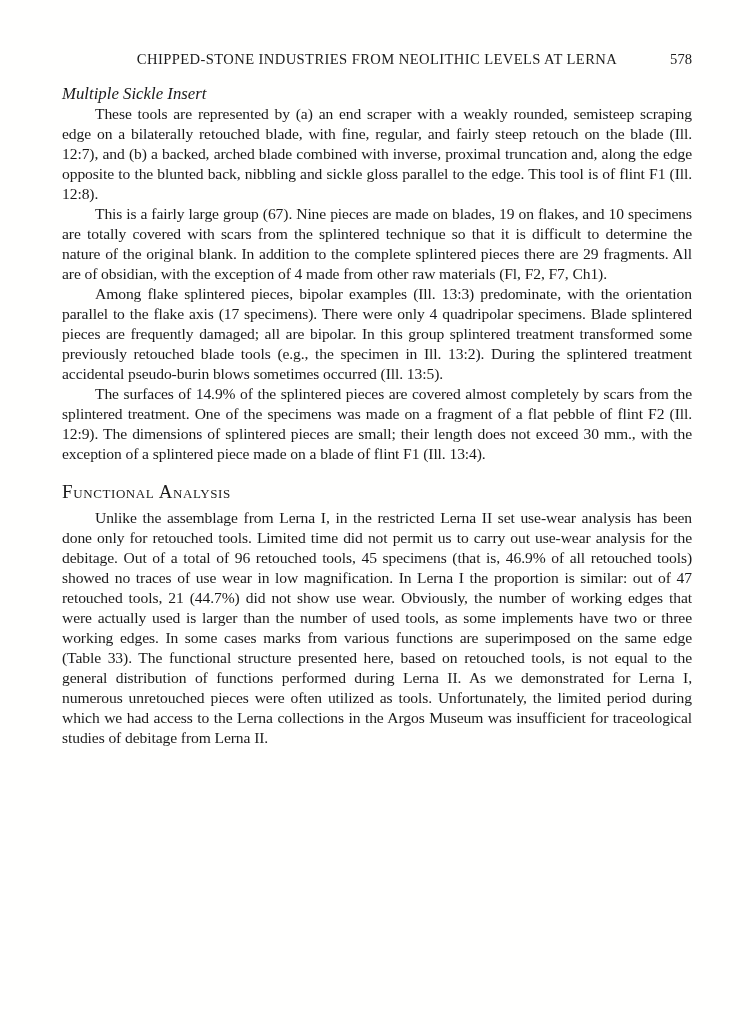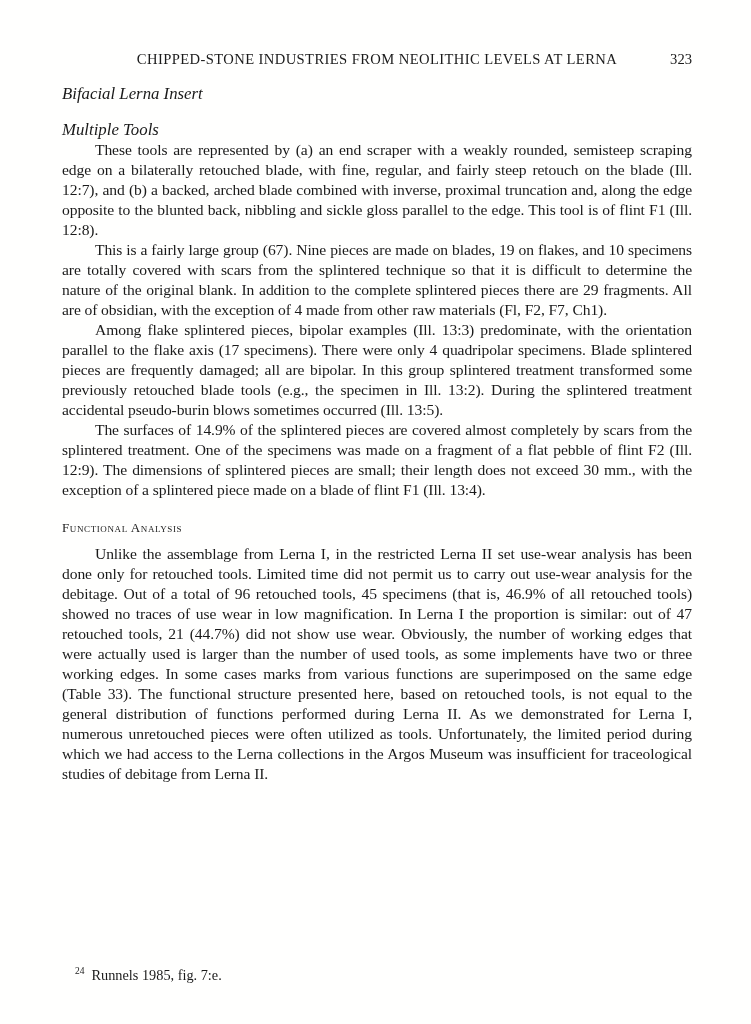--- a/index.html
+++ b/index.html
@@ -38,21 +38,21 @@
     letter-spacing: 0;
   }
   h2.subhead {
     font-size: 16.8px;
     font-weight: normal;
     font-style: italic;
     line-height: 20px;
     margin: 16px 0 0 0;
   }
   h2.subhead-major {
-    font-size: 13px;
+    font-size: 19px;
     font-weight: normal;
     font-style: normal;
     font-variant: small-caps;
     letter-spacing: 0.6px;
     line-height: 20px;
     margin: 18px 0 6px 0;
   }
   p.body {
     font-size: 15.6px;
     line-height: 20px;
@@ -85,33 +85,29 @@
   }
 </style>
 </head>
 <body>
 
 <div class="page">
   <div class="content">
 
     <div class="running-head">
       <span class="rh-title">CHIPPED-STONE INDUSTRIES FROM NEOLITHIC LEVELS AT LERNA</span>
-      <span class="rh-page">323</span>
+      <span class="rh-page">578</span>
     </div>
 
-    <h2 class="subhead">Bifacial Lerna Insert</h2>
+    <h2 class="subhead">Multiple Sickle Insert</h2>
 
-    <h2 class="subhead">Multiple Tools</h2>
     <p class="body"><span>These tools are represented by (a) an end scraper with a weakly rounded, semisteep scraping edge on a bilaterally retouched blade, with fine, regular, and fairly steep retouch on the blade (Ill. 12:7), and (b) a backed, arched blade combined with inverse, proximal truncation and, along the edge opposite to the blunted back, nibbling and sickle gloss parallel to the edge.  This tool is of flint F1 (Ill. 12:8).</span></p>
 
     <p class="body"><span>This is a fairly large group (67).  Nine pieces are made on blades, 19 on flakes, and 10 specimens are totally covered with scars from the splintered technique so that it is difficult to determine the nature of the original blank.  In addition to the complete splintered pieces there are 29 fragments.  All are of obsidian, with the exception of 4 made from other raw materials (Fl, F2, F7, Ch1).</span></p>
     <p class="body"><span>Among flake splintered pieces, bipolar examples (Ill. 13:3) predominate, with the orientation parallel to the flake axis (17 specimens).  There were only 4 quadripolar specimens.  Blade splintered pieces are frequently damaged; all are bipolar.  In this group splintered treatment transformed some previously retouched blade tools (e.g., the specimen in Ill. 13:2).  During the splintered treatment accidental pseudo-burin blows sometimes occurred (Ill. 13:5).</span></p>
     <p class="body"><span>The surfaces of 14.9% of the splintered pieces are covered almost completely by scars from the splintered treatment.  One of the specimens was made on a fragment of a flat pebble of flint F2 (Ill. 12:9).  The dimensions of splintered pieces are small; their length does not exceed 30 mm., with the exception of a splintered piece made on a blade of flint F1 (Ill. 13:4).</span></p>
 
     <h2 class="subhead-major">Functional Analysis</h2>
     <p class="body"><span>Unlike the assemblage from Lerna I, in the restricted Lerna II set use-wear analysis has been done only for retouched tools.  Limited time did not permit us to carry out use-wear analysis for the debitage.  Out of a total of 96 retouched tools, 45 specimens (that is, 46.9% of all retouched tools) showed no traces of use wear in low magnification.  In Lerna I the proportion is similar: out of 47 retouched tools, 21 (44.7%) did not show use wear.  Obviously, the number of working edges that were actually used is larger than the number of used tools, as some implements have two or three working edges.  In some cases marks from various functions are superimposed on the same edge (Table 33).  The functional structure presented here, based on retouched tools, is not equal to the general distribution of functions performed during Lerna II. As we demonstrated for Lerna I, numerous unretouched pieces were often utilized as tools.  Unfortunately, the limited period during which we had access to the Lerna collections in the Argos Museum was insufficient for traceological studies of debitage from Lerna II.</span></p>
 
   </div>
 
-  <div class="footnote">
-    <sup>24</sup><span>Runnels 1985, fig. 7:e.</span>
-  </div>
 </div>
 
 </body></html>

